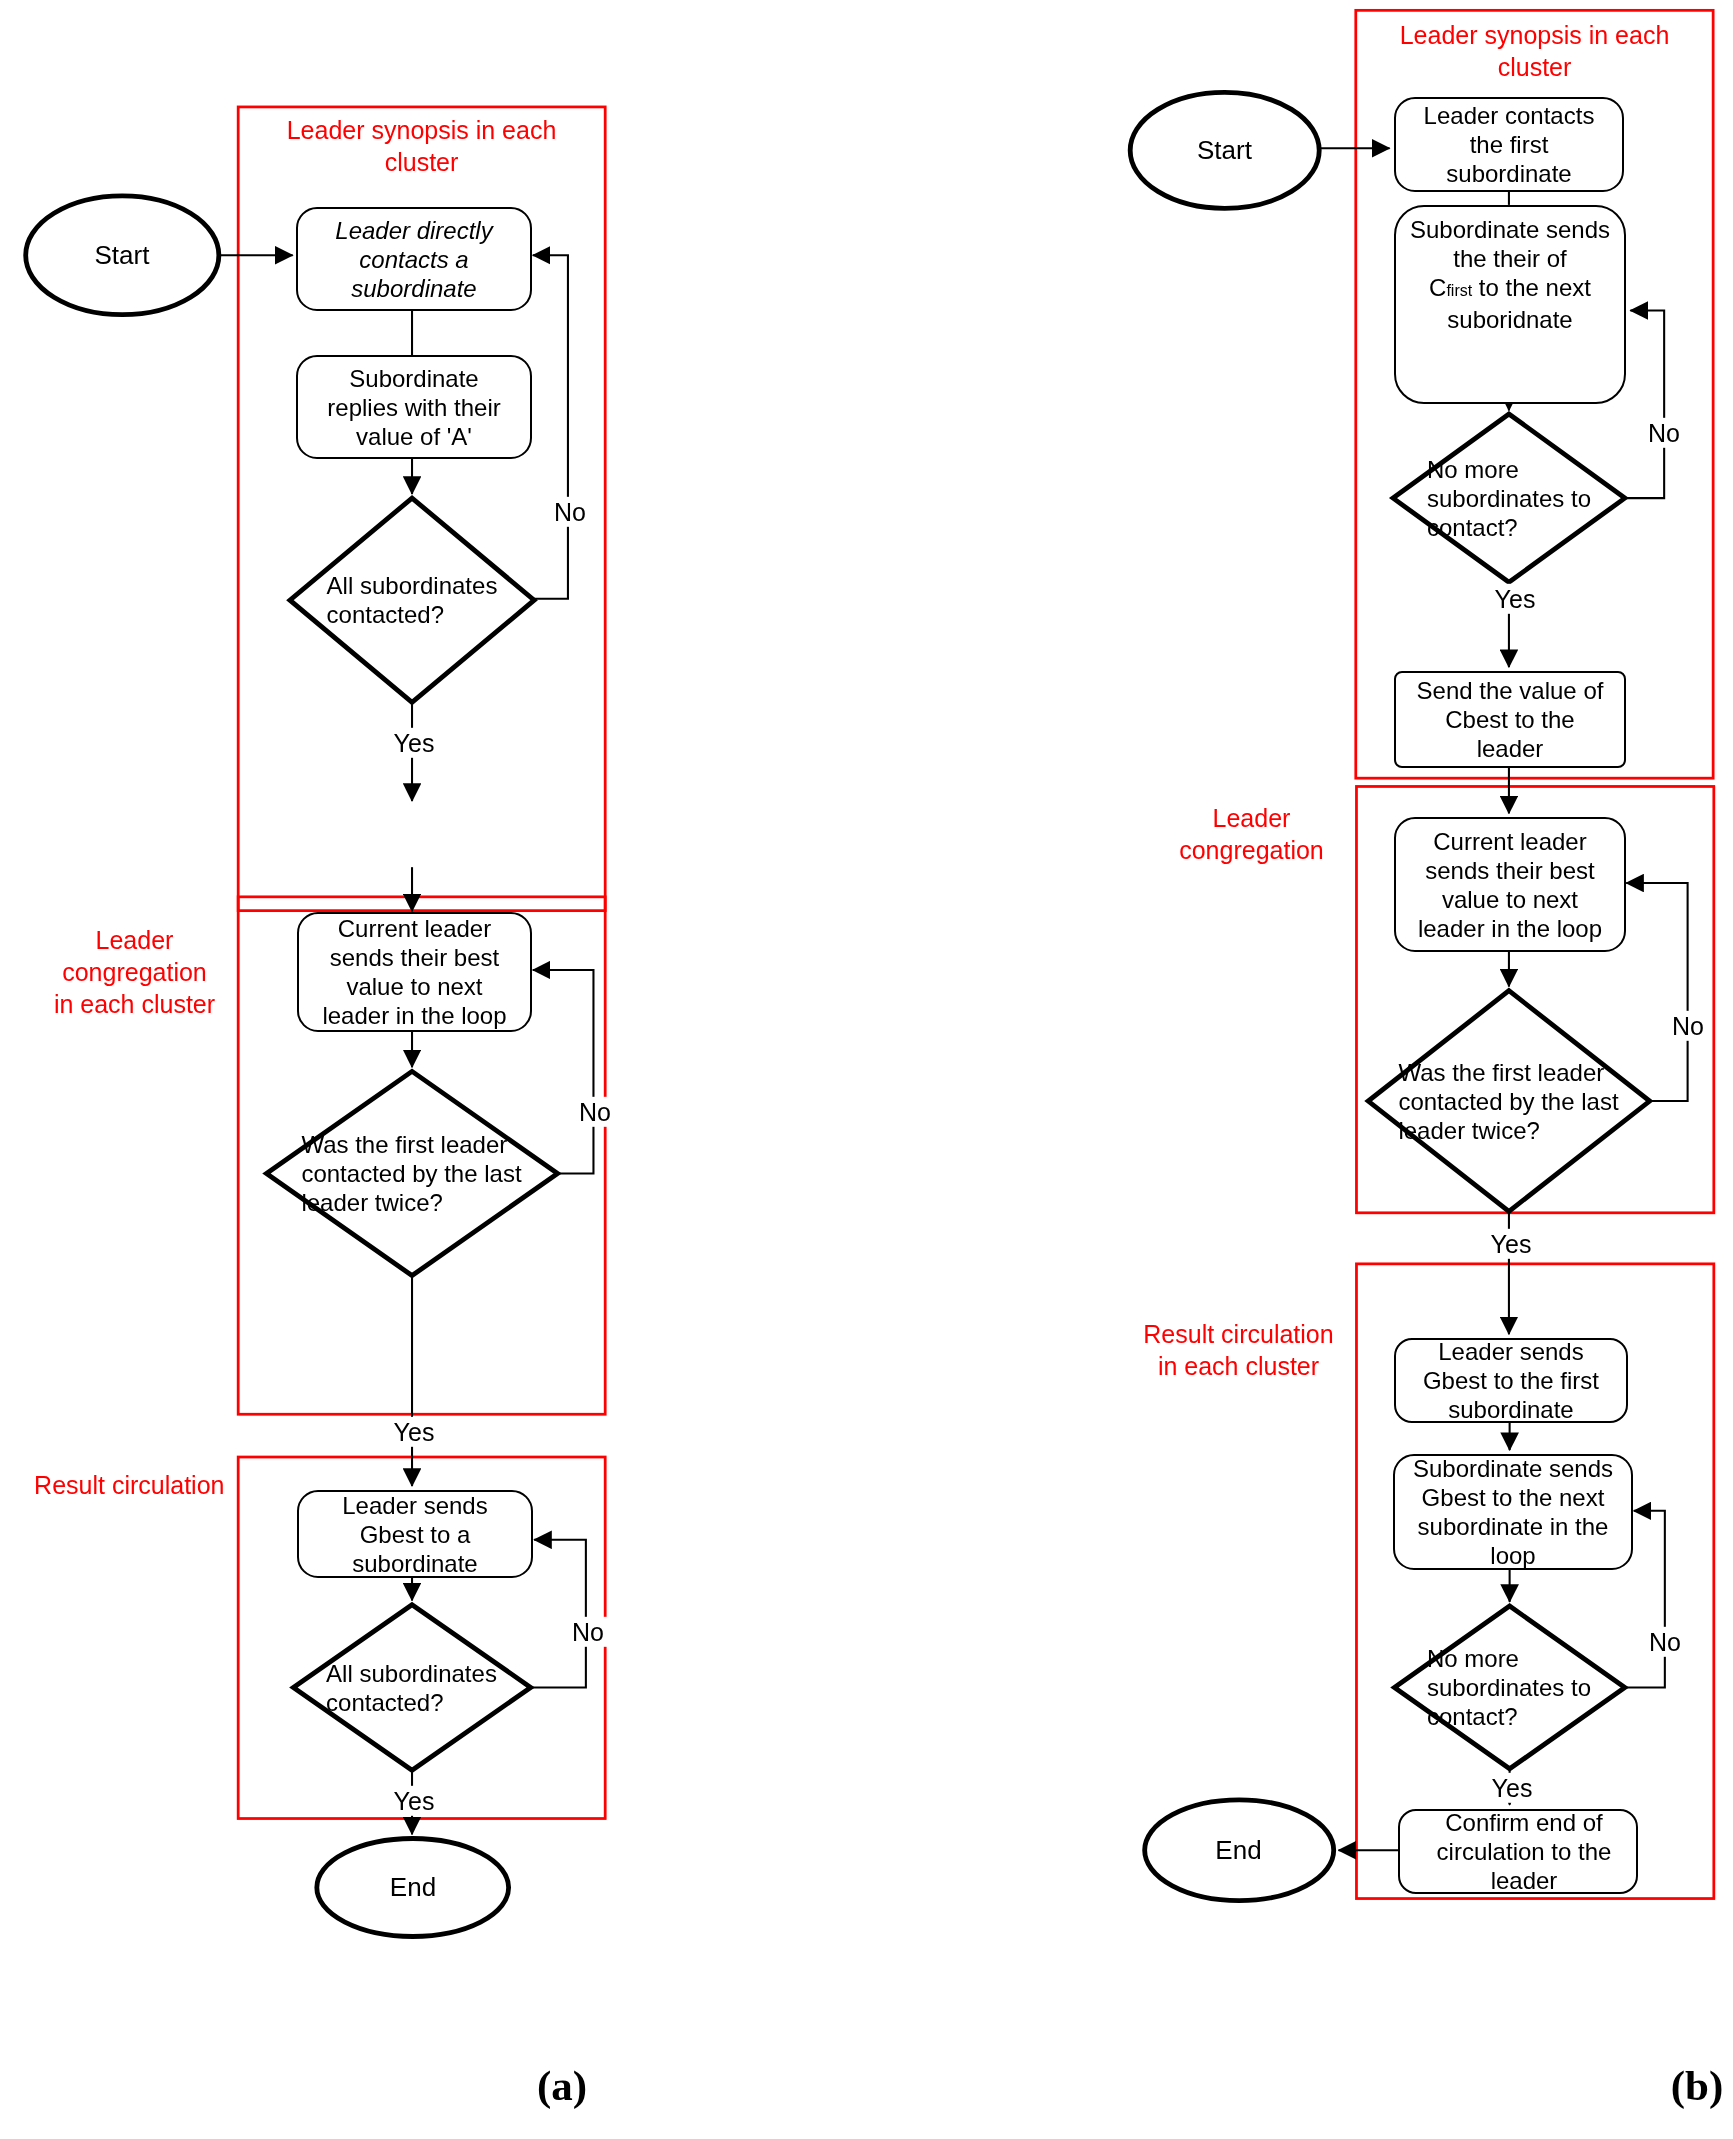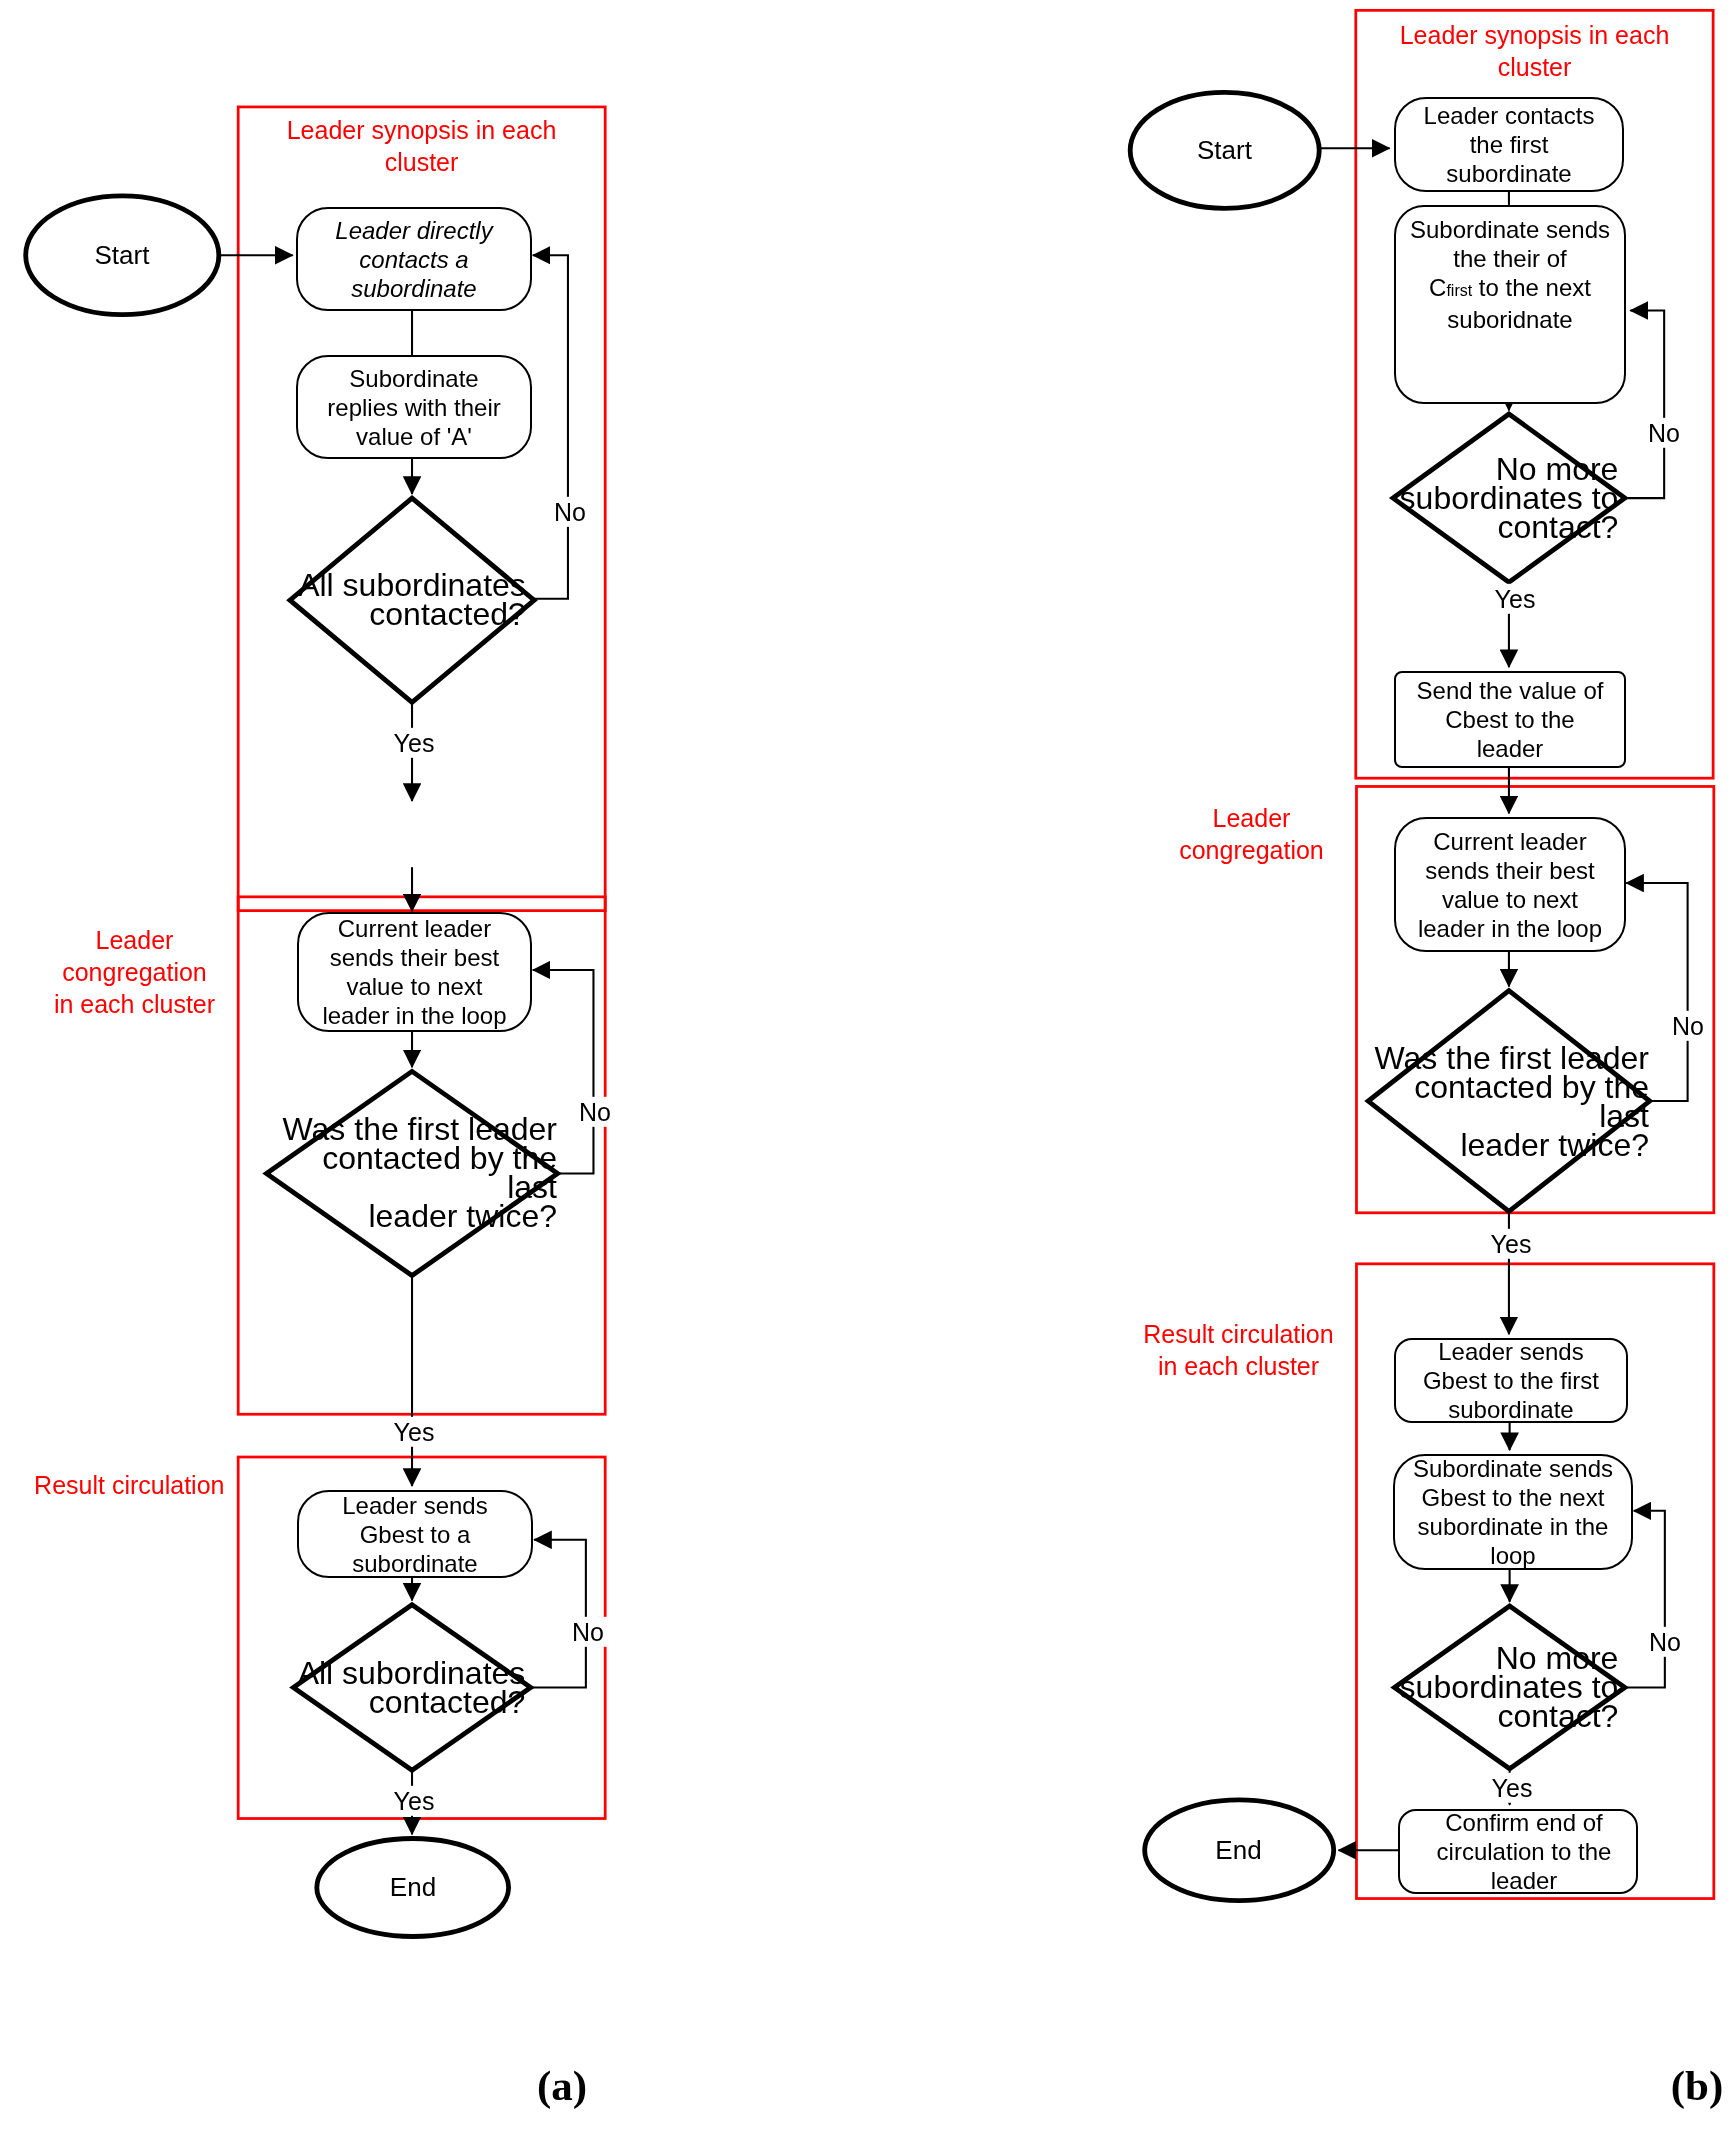--- a/index.html
+++ b/index.html
@@ -1,26 +1,26 @@
 <!DOCTYPE html>
 <html style="font-size:11px"><head>
 <meta charset="utf-8">
 <style>
   html,body{margin:0;padding:0;background:#ffffff;}
   .canvas{position:relative;width:1734px;height:2140px;background:#ffffff;
           font-family:"Liberation Sans",sans-serif;color:#000;overflow:hidden;}
   .layer{position:absolute;left:0;top:0;width:1734px;height:2140px;}
-  .node{position:absolute;border:2.1px solid #000;border-radius:32px;background:#fff;
+  .node{position:absolute;border:2.1px solid #000;border-radius:21px;background:#fff;
         display:flex;align-items:center;justify-content:center;text-align:center;
         white-space:pre-line;font-size:24px;line-height:29px;}
   .node-col{flex-direction:column;justify-content:flex-start;align-items:center;padding-top:8.3px;box-sizing:border-box;}
   .node-line{white-space:pre;}
   .sub{font-size:16px;}
   .dtext{position:absolute;display:flex;align-items:center;justify-content:center;
-         text-align:right;white-space:pre-line;font-size:32px;line-height:29px;pointer-events:none;}
+         text-align:left;white-space:pre-line;font-size:24px;line-height:29px;pointer-events:none;}
   .term{position:absolute;display:flex;align-items:center;justify-content:center;
         text-align:center;font-size:26px;}
   .sec-title{position:absolute;color:#ff0000;text-align:center;white-space:pre-line;
              font-size:25px;line-height:32px;}
   .tag{position:absolute;transform:translate(-50%,-50%);background:#fff;padding:0.7px 2.8px;
        font-size:25px;}
   .caption{position:absolute;transform:translate(-50%,-50%);
            font-family:"Liberation Serif",serif;font-weight:bold;font-size:43px;}
 </style>
 </head>

